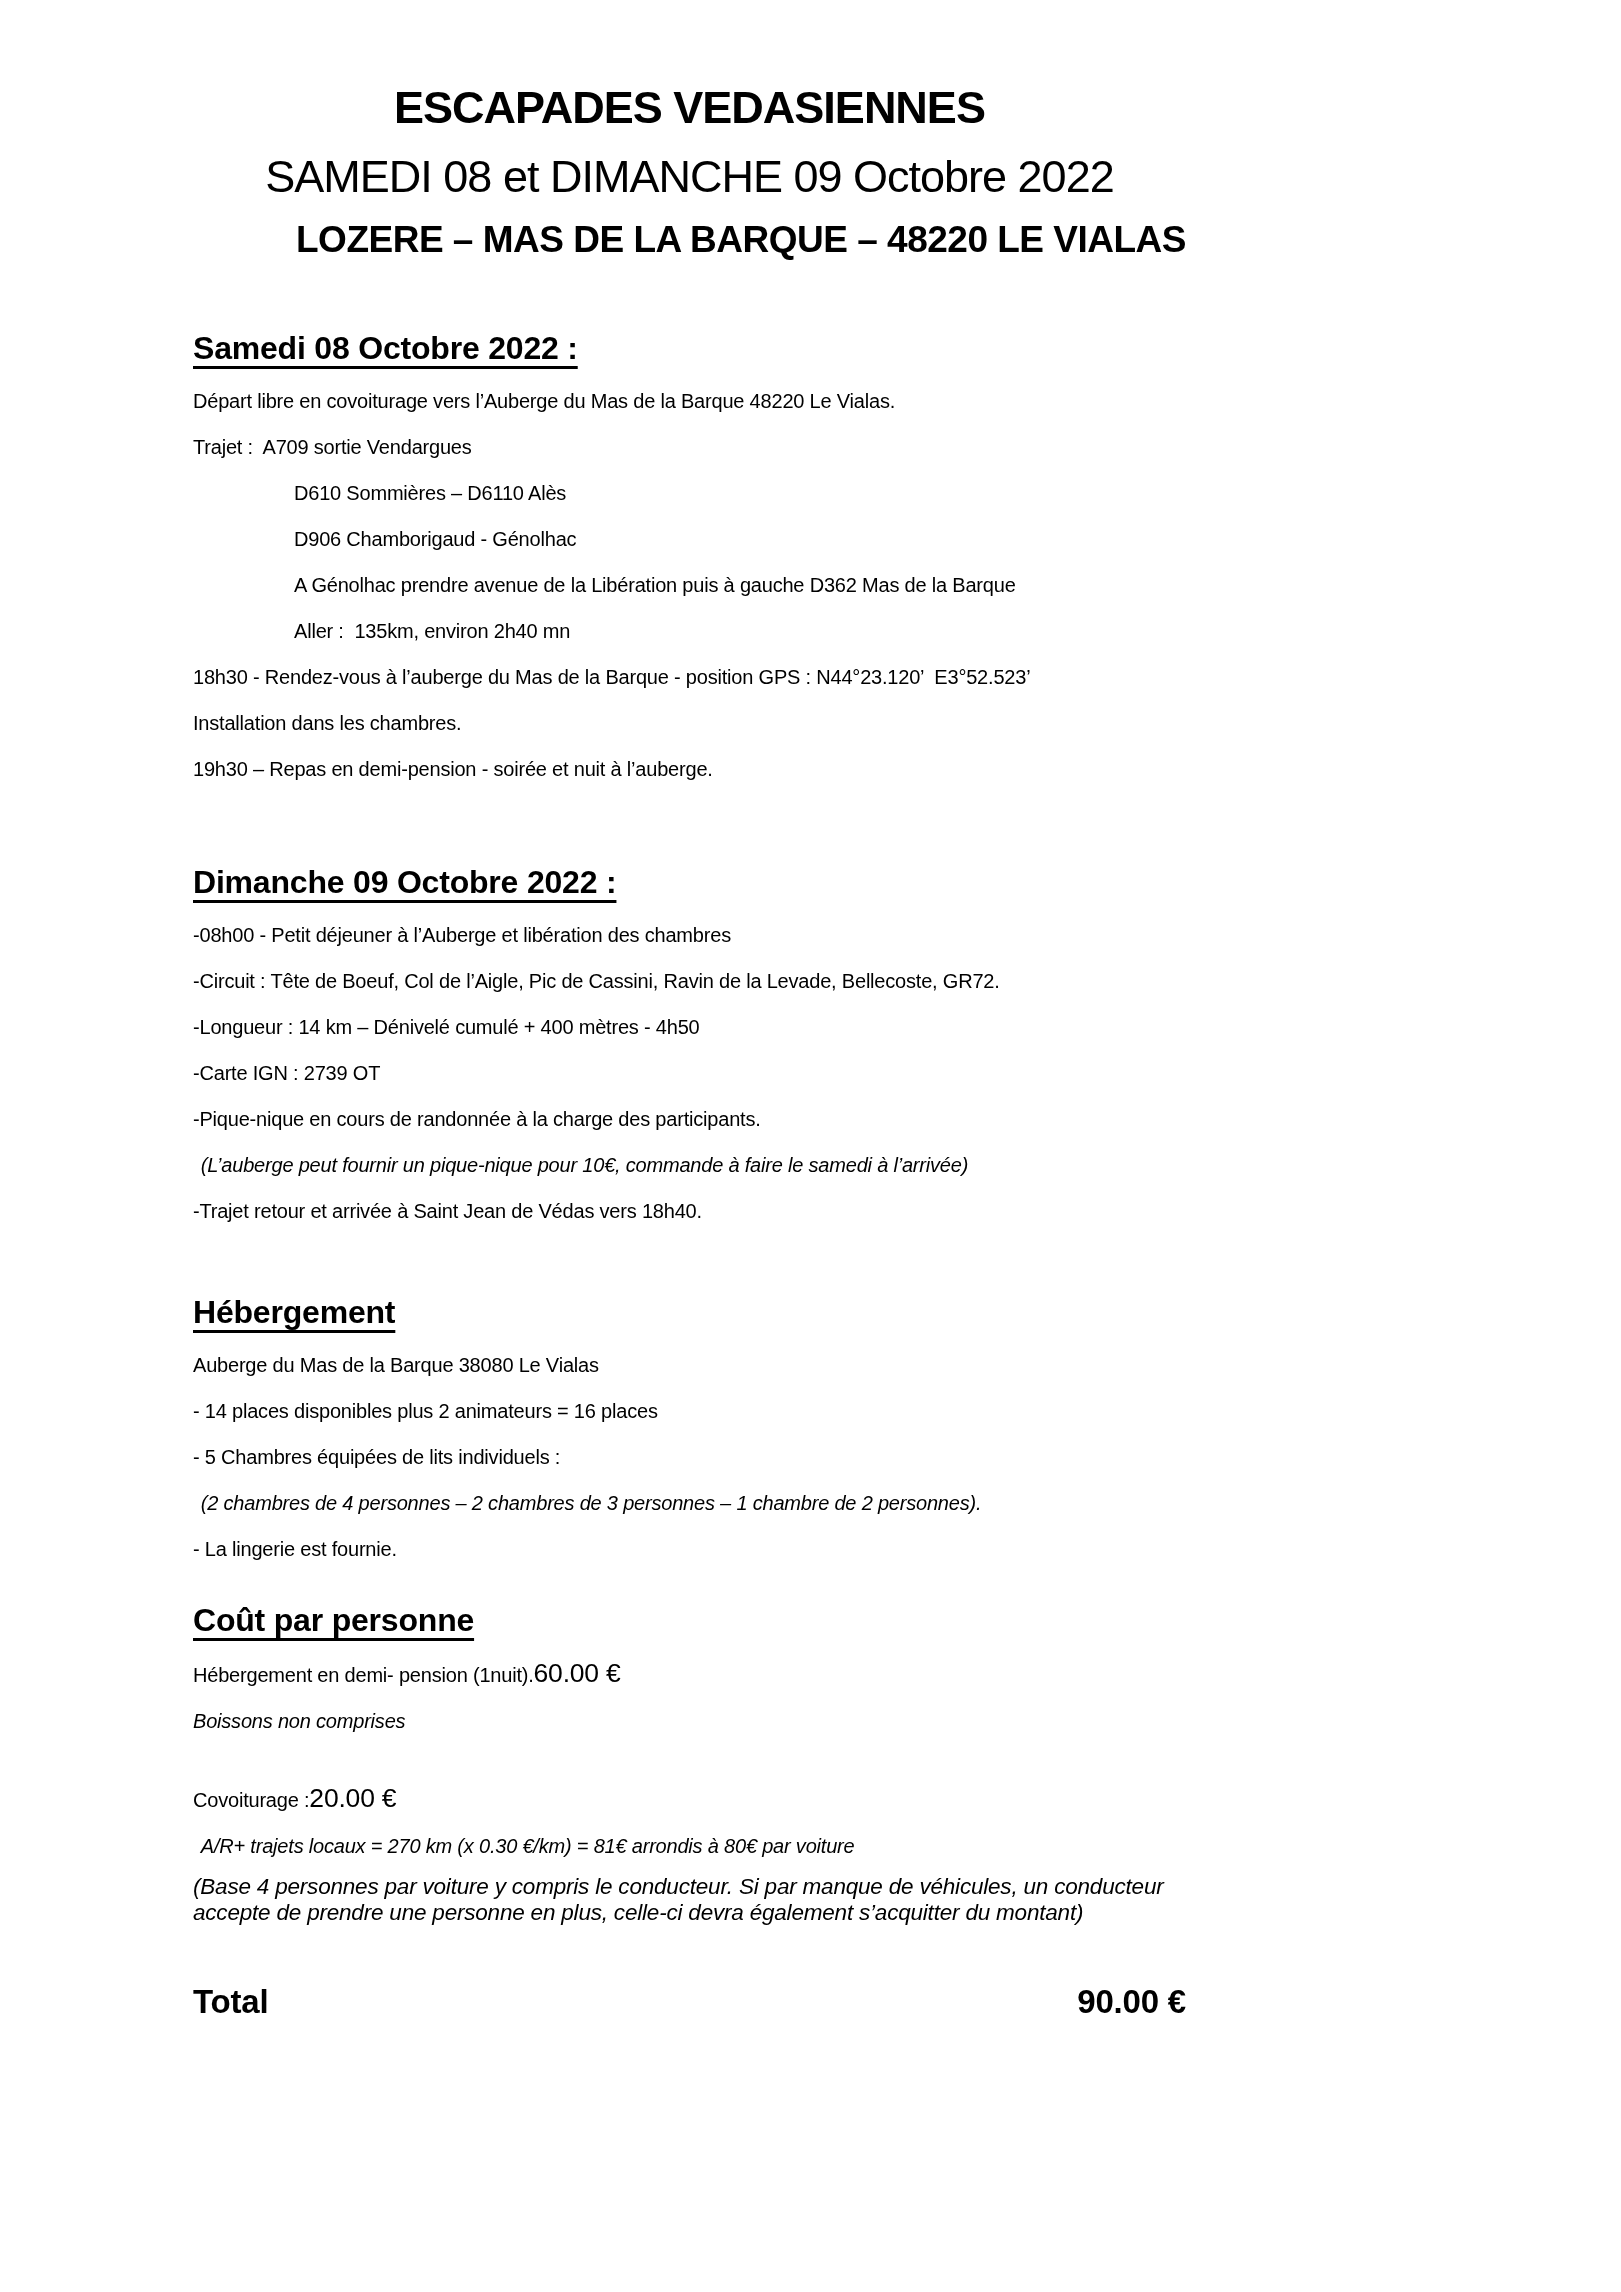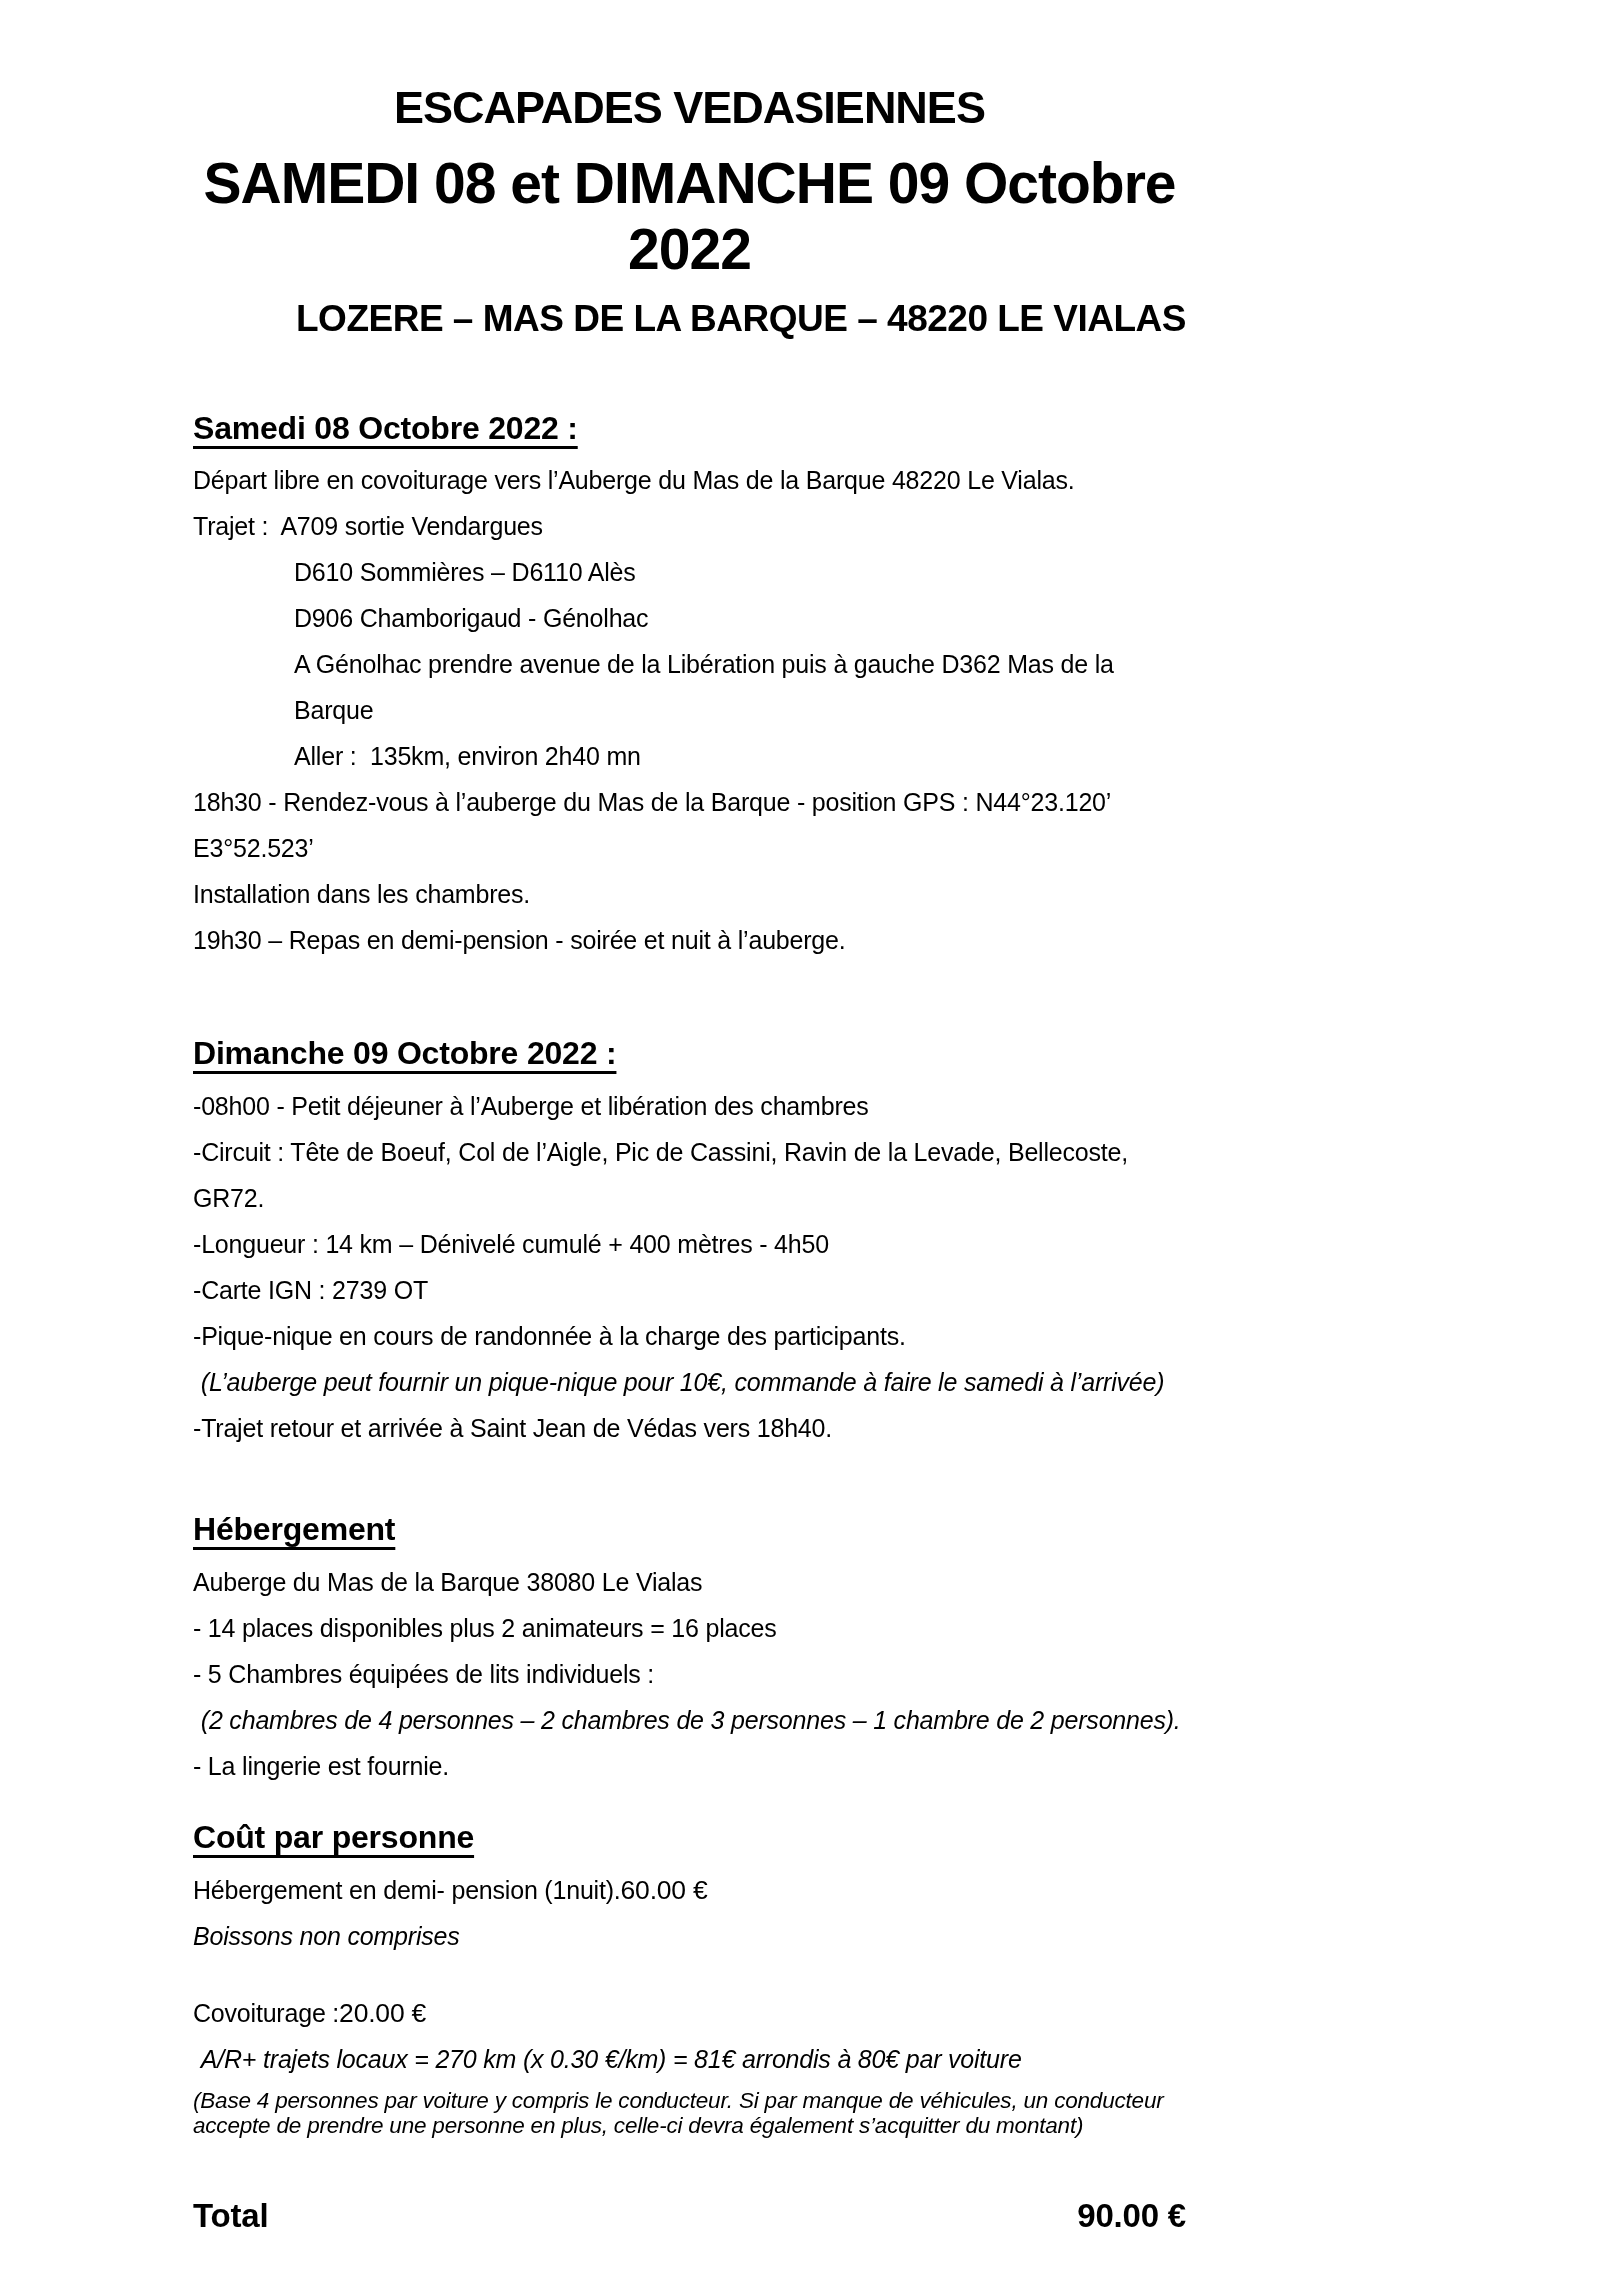--- a/index.html
+++ b/index.html
@@ -24,22 +24,22 @@
   }
   .titles { text-align: center; }
   .t1 {
     font-size: 45px;
     font-weight: bold;
     line-height: 1.15;
     margin: 0 0 17.6px 0;
     letter-spacing: -1px;
   }
   .t2 {
-    font-size: 57px;
-    font-weight: bold;
+    font-size: 45px;
+    font-weight: normal;
     line-height: 1.15;
     margin: 0 0 15.7px 0;
     letter-spacing: -1px;
   }
   .t3 {
     font-size: 37px;
     font-weight: bold;
     line-height: 1.15;
     margin: 0;
     letter-spacing: -0.5px;
@@ -53,21 +53,21 @@
   .sec-heading {
     font-size: 32px;
     font-weight: bold;
     line-height: 39px;
     margin: 0 0 9.8px 0;
     text-decoration: underline;
     text-decoration-thickness: 2.9px;
     text-underline-offset: 6.9px;
   }
   .line {
-    font-size: 25px;
+    font-size: 20px;
     line-height: 46px;
     margin: 0;
     white-space: pre-wrap;
   }
   .indent { padding-left: 101px; }
   .indent-xs { padding-left: 7.8px; }
   .italic { font-style: italic; }
   .cost-row {
     display: flex;
     justify-content: flex-start;

